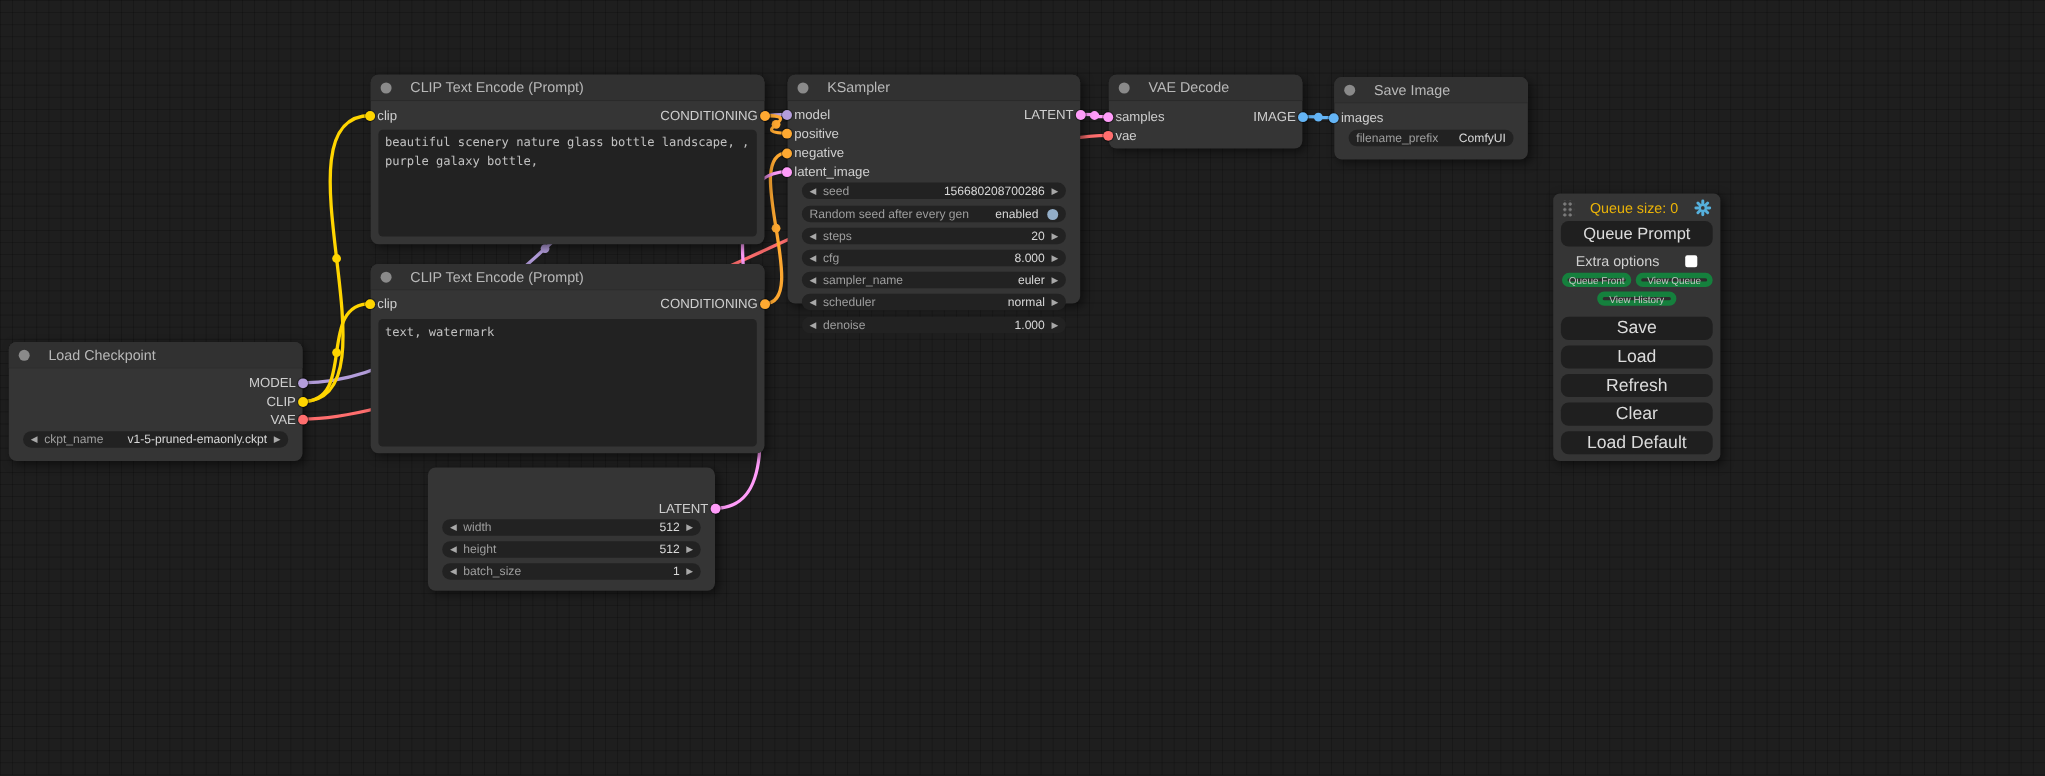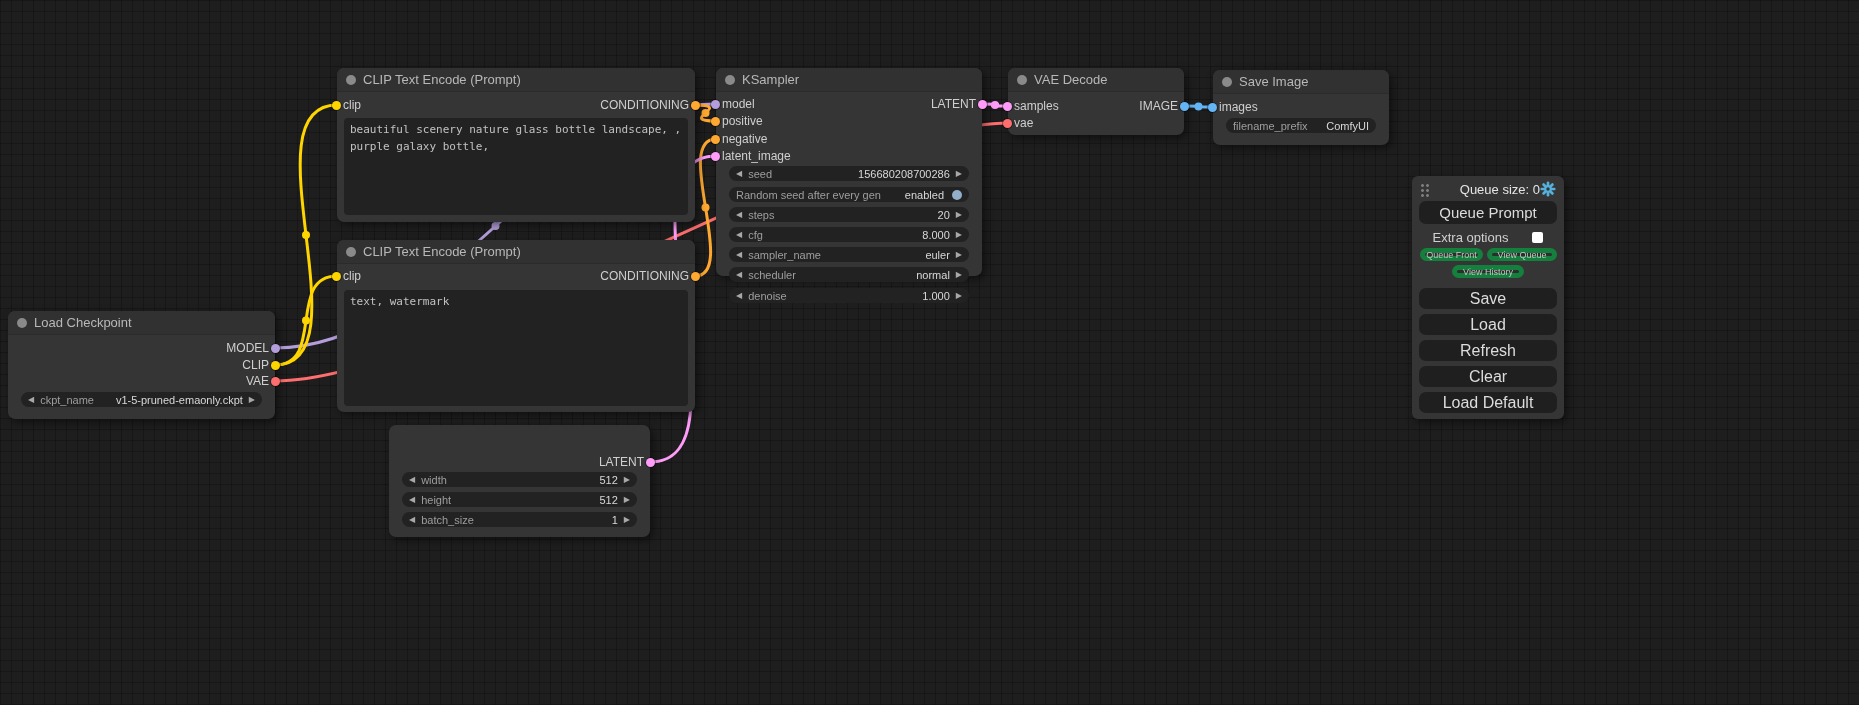--- a/index.html
+++ b/index.html
@@ -6,21 +6,21 @@
   html,body{width:1859px;height:705px;overflow:hidden;background:#1e1e1e;font-family:"Liberation Sans",sans-serif;}
   #canvas{position:relative;width:1859px;height:705px;
     background-color:#1e1e1e;
     background-image:
       linear-gradient(rgba(0,0,0,0.22) 1px,transparent 1px),
       linear-gradient(90deg,rgba(0,0,0,0.22) 1px,transparent 1px);
     background-size:11px 11px;}
   #wires{position:absolute;left:0;top:0;z-index:1;}
 
   .node{position:absolute;z-index:2;background:#353535;border-radius:7px;box-shadow:3px 3px 9px rgba(0,0,0,0.5);}
-  .node-header{height:24px;background:#313131;border-radius:7px 7px 0 0;display:flex;align-items:center;gap:7px;padding:0 9px;border-bottom:1px solid #2b2b2b;}
+  .node-header{height:24px;background:#313131;border-radius:7px 7px 0 0;display:flex;align-items:center;gap:17px;padding:0 9px;border-bottom:1px solid #2b2b2b;}
   .collapse-dot{width:10px;height:10px;border-radius:50%;background:#8a8a8a;flex:0 0 auto;}
   .node-title{font-size:13px;color:#b8b8b8;white-space:nowrap;}
 
   .port{position:absolute;height:12px;display:flex;align-items:center;gap:2px;font-size:12px;color:#cfcfcf;white-space:nowrap;}
   .port.in{left:-5px;}
   .port.out{right:-5px;flex-direction:row-reverse;}
   .pdot{width:9px;height:9px;border-radius:50%;flex:0 0 auto;box-shadow:0 0 0 1px rgba(0,0,0,0.35);}
   .c-model{background:#B39DDB;} .c-clip{background:#FFD500;} .c-vae{background:#FF6E6E;}
   .c-cond{background:#FFA931;} .c-latent{background:#FF9CF9;} .c-image{background:#64B5F6;}
 
@@ -29,21 +29,21 @@
   .wname{color:#9e9e9e;white-space:nowrap;}
   .wvalue{margin-left:auto;color:#d8d8d8;white-space:nowrap;}
   .toggle-dot{width:10px;height:10px;border-radius:50%;background:#93AEC8;flex:0 0 auto;margin-left:2px;}
 
   .prompt-text{position:absolute;left:7px;right:7px;background:#222;border:none;border-radius:4px;resize:none;
     font-family:"DejaVu Sans Mono",monospace;font-size:11px;line-height:1.5;color:#c2c2c2;padding:4px 6px;outline:none;overflow:hidden;}
 
   #menu{position:absolute;left:1412px;top:176px;width:152px;height:243px;background:#353535;border-radius:6px;z-index:3;box-shadow:3px 3px 9px rgba(0,0,0,0.5);}
   .menu-head{position:absolute;top:5px;left:8px;right:8px;height:16px;display:flex;align-items:center;}
   .drag-dots{width:11px;height:15px;background-image:radial-gradient(circle,#7d7d7d 1.2px,transparent 1.6px);background-size:5px 5px;background-position:0 1px;cursor:move;}
-  .queue-size{flex:1;text-align:right;font-size:13px;color:#e5e5e5;}
+  .queue-size{flex:1;text-align:center;font-size:13px;color:#eab308;}
   .gear{width:16px;height:16px;cursor:pointer;flex:0 0 auto;}
   .btn{position:absolute;left:7px;right:7px;background:#1f1f1f;border:none;border-radius:7px;color:#dcdcdc;font-family:Liberation Sans, sans-serif;cursor:pointer;display:flex;align-items:center;justify-content:center;}
   .btn.queue{height:23px;font-size:15px;}
   .btn.big{height:21px;font-size:16px;}
   .extra-row{position:absolute;left:0;right:0;height:14px;display:flex;align-items:center;justify-content:center;gap:24px;font-size:13px;color:#d0d0d0;}
   .checkbox{width:11px;height:11px;background:#ffffff;border-radius:2px;cursor:pointer;}
   .small-btn{position:absolute;background:#2d2d2d;border:5px solid #15803d;border-radius:8px;color:#c4c4c4;font-size:9px;font-family:inherit;display:flex;align-items:center;justify-content:center;height:13px;cursor:pointer;}
 </style>
 </head>
 <body>

